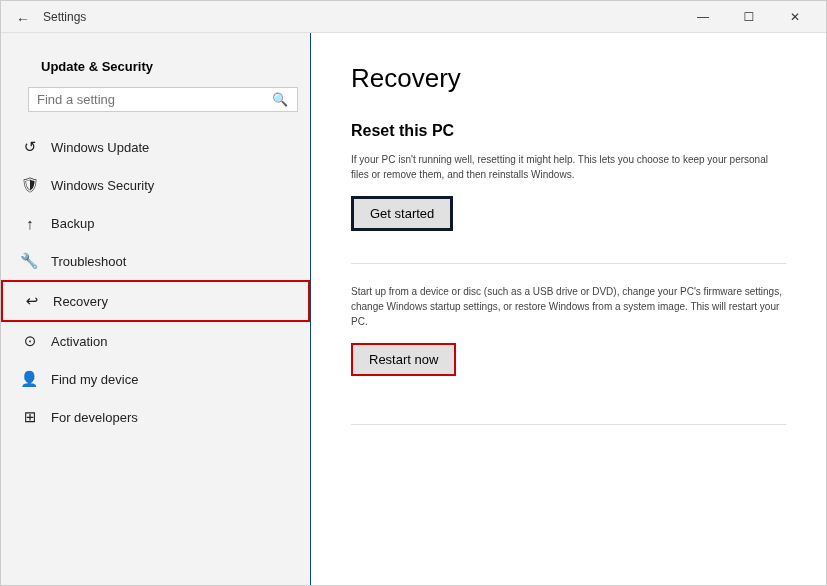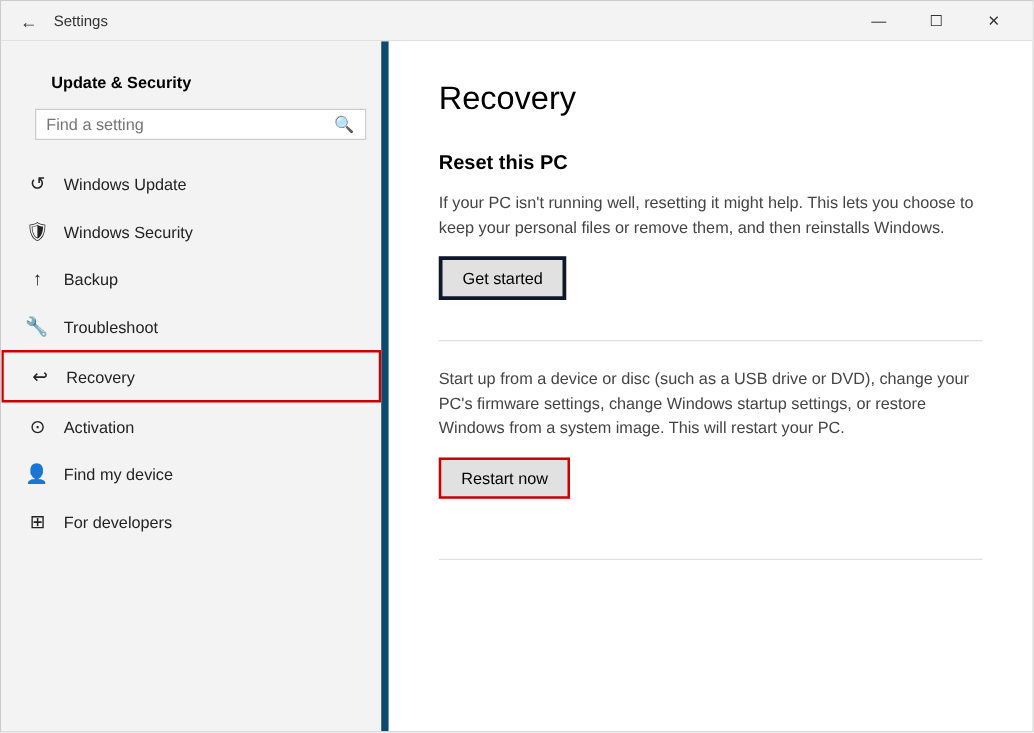--- a/index.html
+++ b/index.html
@@ -69,21 +69,21 @@
     .content-area {
       display: flex;
       flex: 1;
       overflow: hidden;
     }
 
     
     .sidebar {
       width: 310px;
       background: #f3f3f3;
-      border-right: 6px solid #0c4a6e;
+      border-right: 1px solid #0c4a6e;
       display: flex;
       flex-direction: column;
       flex-shrink: 0;
       overflow-y: auto;
       padding-bottom: 8px;
     }
 
     .sidebar-header {
       padding: 24px 20px 12px 20px;
     }
@@ -159,21 +159,21 @@
     }
 
     .section-title {
       font-size: 16px;
       font-weight: 600;
       color: #000;
       margin-bottom: 12px;
     }
 
     .section-desc {
-      font-size: 13px;
+      font-size: 10px;
       color: #444;
       line-height: 1.5;
       margin-bottom: 14px;
     }
 
     .btn {
       display: inline-block;
       padding: 7px 16px;
       background: #e1e1e1;
       border: 3px solid #0f172a;

